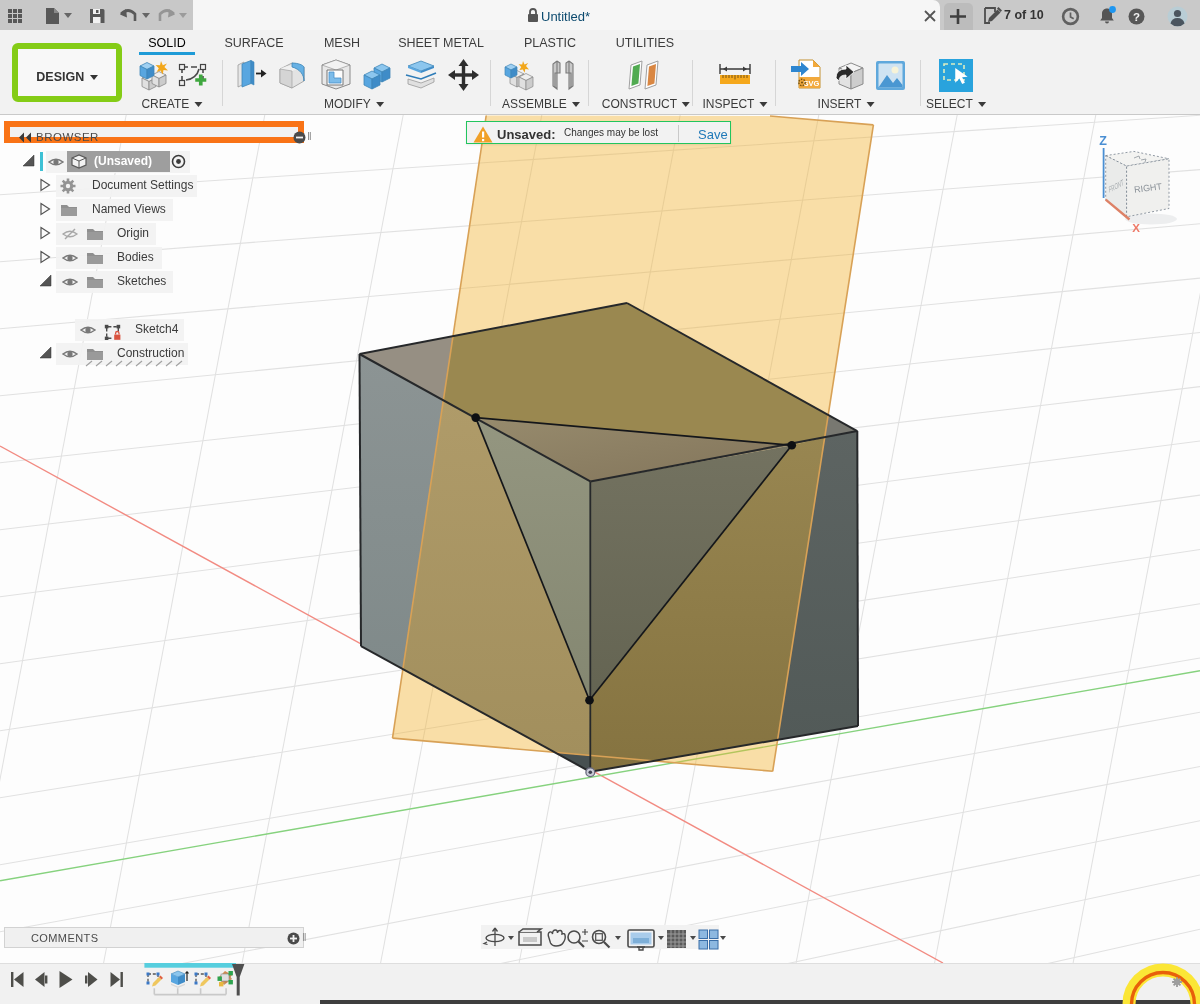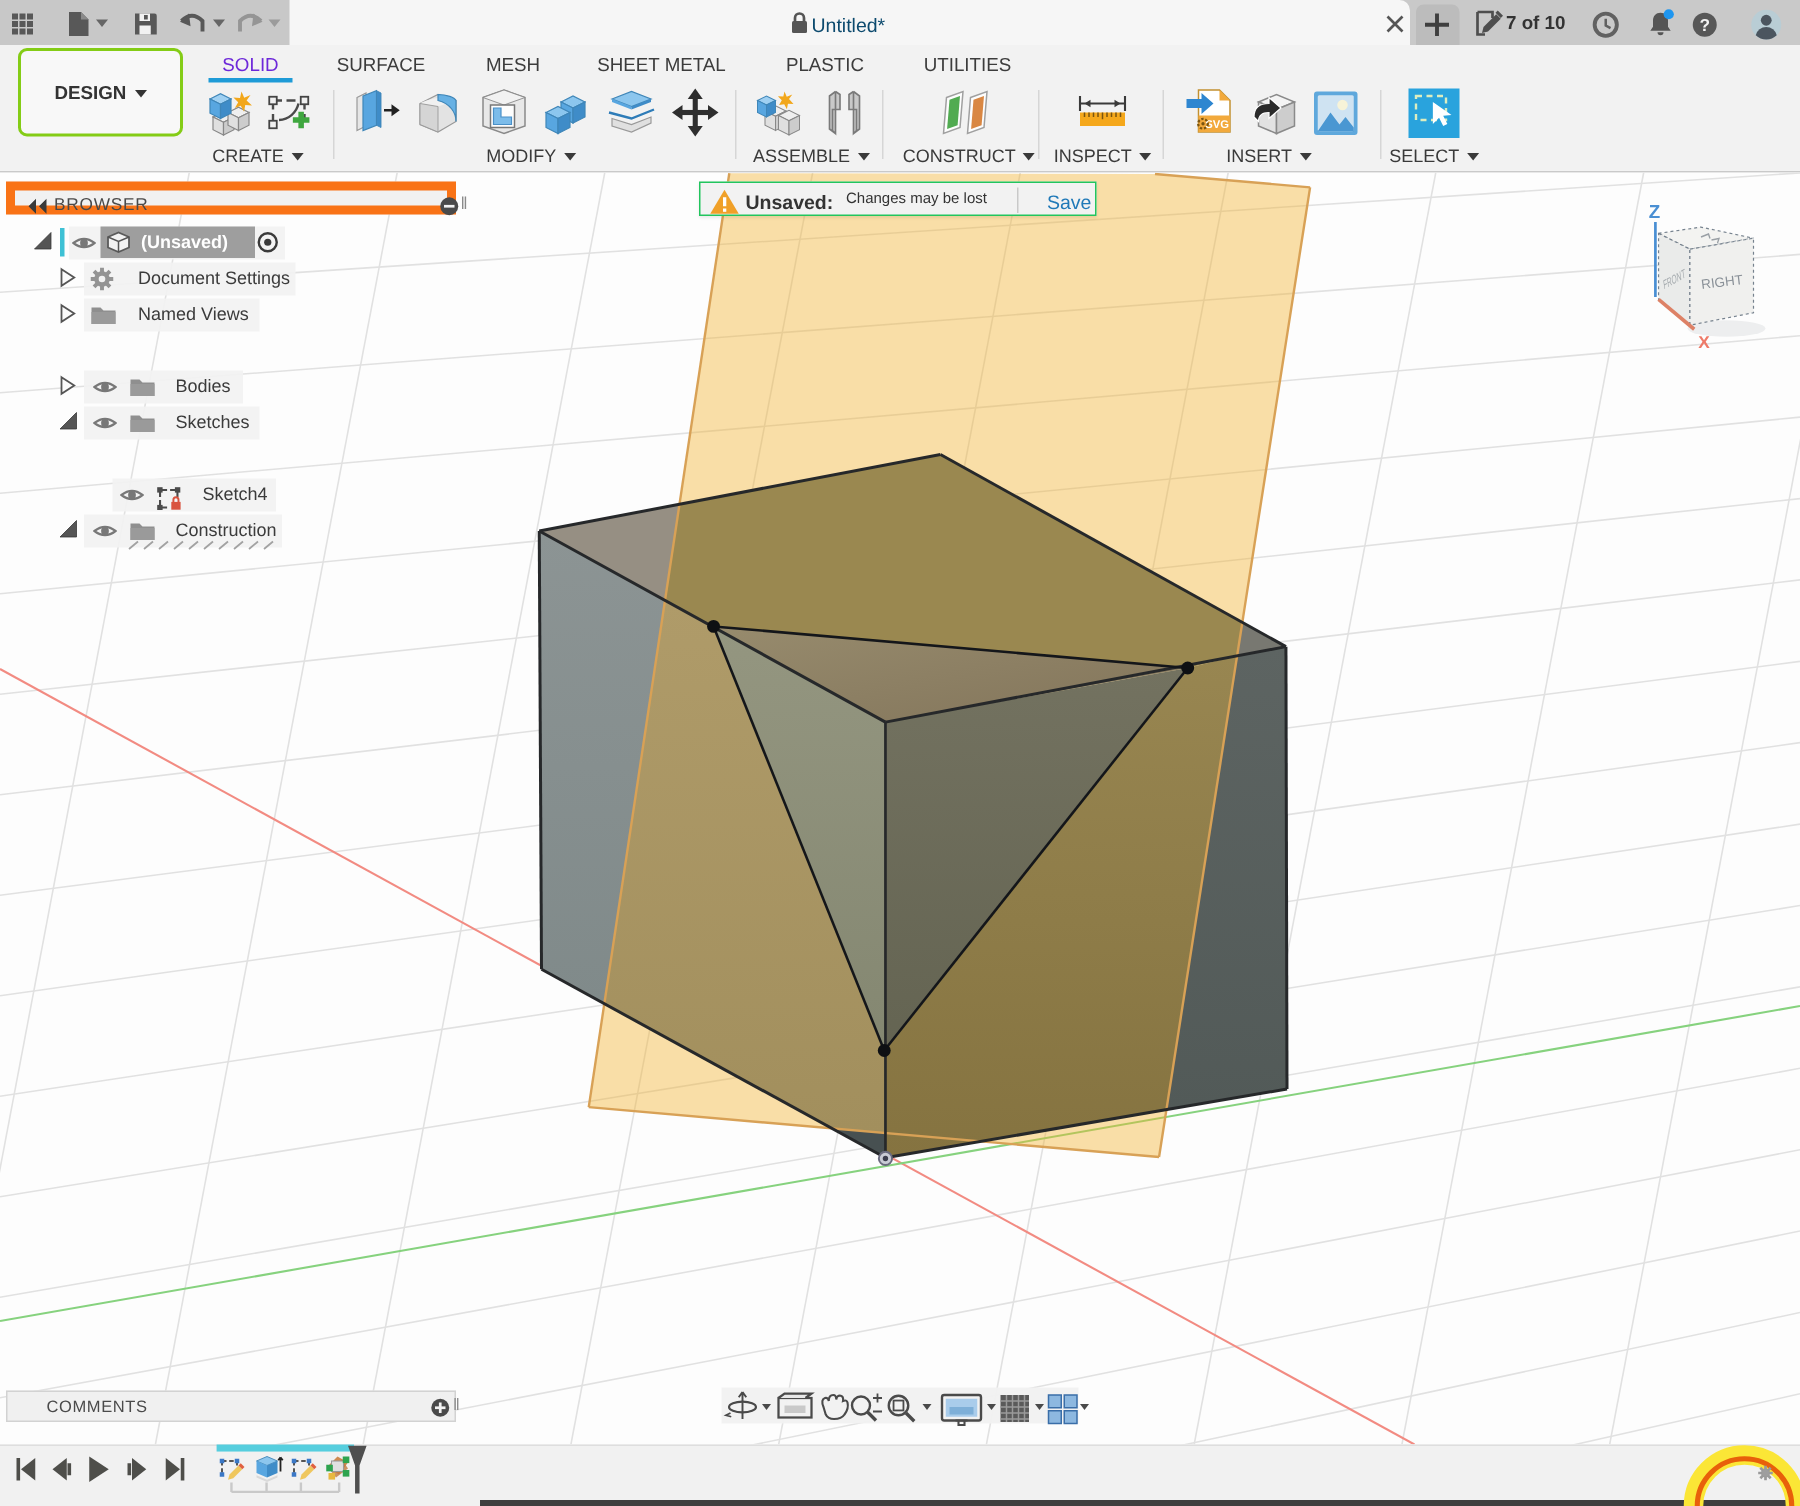--- a/index.html
+++ b/index.html
@@ -4,25 +4,25 @@
 html,body{width:1200px;height:1004px;overflow:hidden;font-family:"Liberation Sans",sans-serif;background:#fdfdfd}
 #page{position:relative;width:1200px;height:1004px}
 .abs{position:absolute}
 #topbar{left:0;top:0;width:1200px;height:30px;background:#c9c9c9}
 #topbar-left{left:0;top:0;width:193px;height:30px;background:#c8c8c8}
 #doctab{left:193px;top:0;width:747px;height:30px;background:#f6f6f6;border-radius:0 7px 0 0}
 #plustab{left:944px;top:3px;width:29px;height:27px;background:#bcbcbc;border-radius:5px 5px 0 0}
 #toolbar{left:0;top:30px;width:1200px;height:85px;background:#f2f2f2;border-bottom:1px solid #c9c9c9}
 #tb-shadow{left:0;top:116px;width:1200px;height:4px;background:linear-gradient(to bottom,rgba(0,0,0,0.10),rgba(0,0,0,0))}
 .tab{position:absolute;top:36px;font-size:12.5px;color:#3c3c3c;transform:translateX(-50%);white-space:nowrap}
-.tabsel{color:#6d28d9}
+.tabsel{color:#000000}
 .gl{position:absolute;top:97px;font-size:12px;color:#3a3a3a;transform:translateX(-50%);white-space:nowrap}
 .caret{display:inline-block;width:0;height:0;border-left:4px solid transparent;border-right:4px solid transparent;border-top:5px solid #3a3a3a;margin-left:2px;vertical-align:middle}
 .vdiv{position:absolute;top:60px;width:1px;height:46px;background:#d6d6d6}
-#designbtn{left:12px;top:32px;width:110px;height:59px;background:#f8f8f8;border:2px solid #84cc16;border-radius:6px;text-align:center;line-height:57px;font-size:12.5px;color:#333;font-weight:bold}
+#designbtn{left:12px;top:43px;width:110px;height:59px;background:#f8f8f8;border:6px solid #84cc16;border-radius:6px;text-align:center;line-height:57px;font-size:12.5px;color:#333;font-weight:bold}
 #browser{left:4px;top:121px;width:300px;height:22px;background:#f1f1f1;border:6px solid #f97316;font-size:11.5px;color:#4a4a4a}
 #comments{left:4px;top:927px;width:300px;height:21px;background:#f0f0f0;border:1px solid #d2d2d2;font-size:11px;color:#4a4a4a}
 #warnbar{left:466px;top:121px;width:265px;height:23px;background:#f2f2f2;border:1px solid #22c55e;box-shadow:0 1px 2px rgba(0,0,0,0.08);font-size:13px;color:#333}
 #navbar{left:481px;top:925px;width:238px;height:24px;background:rgba(241,241,241,0.95)}
 #timeline{left:0;top:963px;width:1200px;height:41px;background:#f1f1f1;border-top:1px solid #dedede}
 #darkstrip{left:320px;top:1000px;width:880px;height:4px;background:#3e3e3e}
 .brow{position:absolute;height:20px}
 .brow .bg{position:absolute;top:-2px;height:22px;background:rgba(242,242,242,0.92)}
 .btxt{position:absolute;font-size:12px;color:#3b3b3b;top:1px;white-space:nowrap}
 svg{display:block}
@@ -465,20 +465,33 @@
 <div class="brow" style="left:0;top:201px;width:300px">
  <div class="bg" style="left:56px;width:117px"></div>
  <svg style="position:absolute;left:38px;top:1px" width="14" height="14">
         <use href="#exp-closed"></use>
       </svg>
  <svg style="position:absolute;left:60px;top:1px" width="18" height="17">
         <use href="#folder"></use>
       </svg>
  <div class="btxt" style="left:92px">Named Views</div>
 </div>
+<div class="brow" style="left:0;top:225px;width:300px">
+ <div class="bg" style="left:56px;width:100px"></div>
+ <svg style="position:absolute;left:38px;top:1px" width="14" height="14">
+        <use href="#exp-closed"></use>
+      </svg>
+ <svg style="position:absolute;left:62px;top:2px" width="16" height="14">
+        <use href="#eyeslash"></use>
+      </svg>
+ <svg style="position:absolute;left:86px;top:1px" width="18" height="17">
+        <use href="#folder"></use>
+      </svg>
+ <div class="btxt" style="left:117px">Origin</div>
+</div>
 <div class="brow" style="left:0;top:249px;width:300px">
  <div class="bg" style="left:56px;width:106px"></div>
  <svg style="position:absolute;left:38px;top:1px" width="14" height="14">
         <use href="#exp-closed"></use>
       </svg>
  <svg style="position:absolute;left:62px;top:2px" width="16" height="14">
         <use href="#eye"></use>
       </svg>
  <svg style="position:absolute;left:86px;top:1px" width="18" height="17">
         <use href="#folder"></use>

